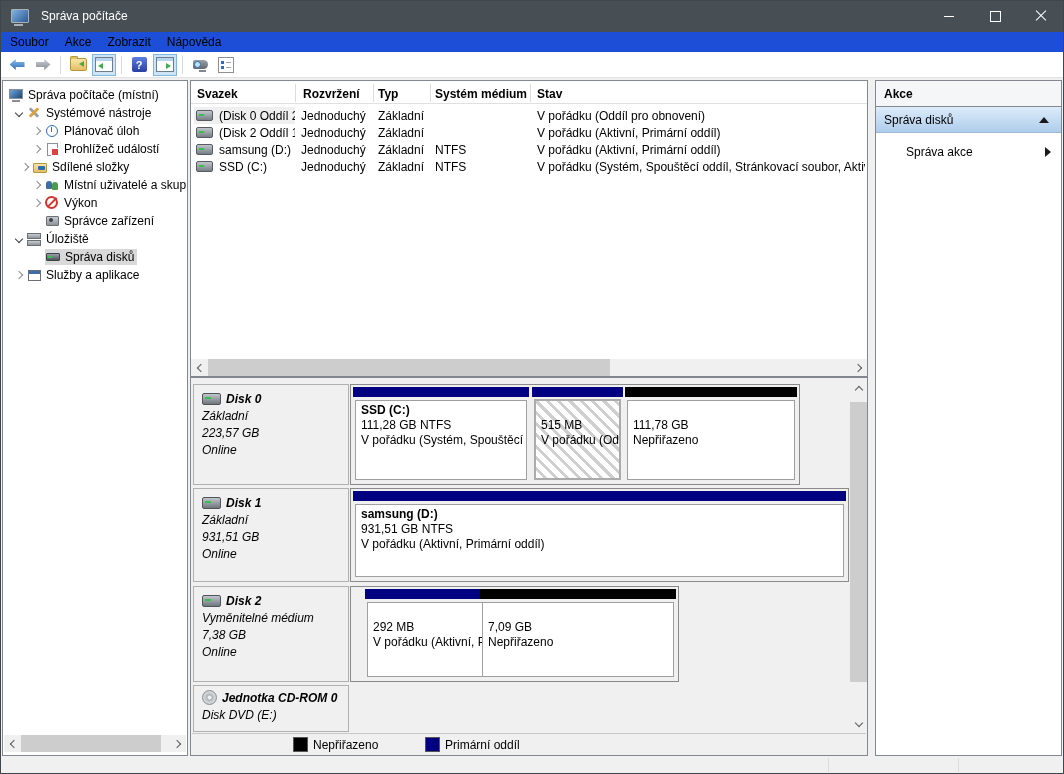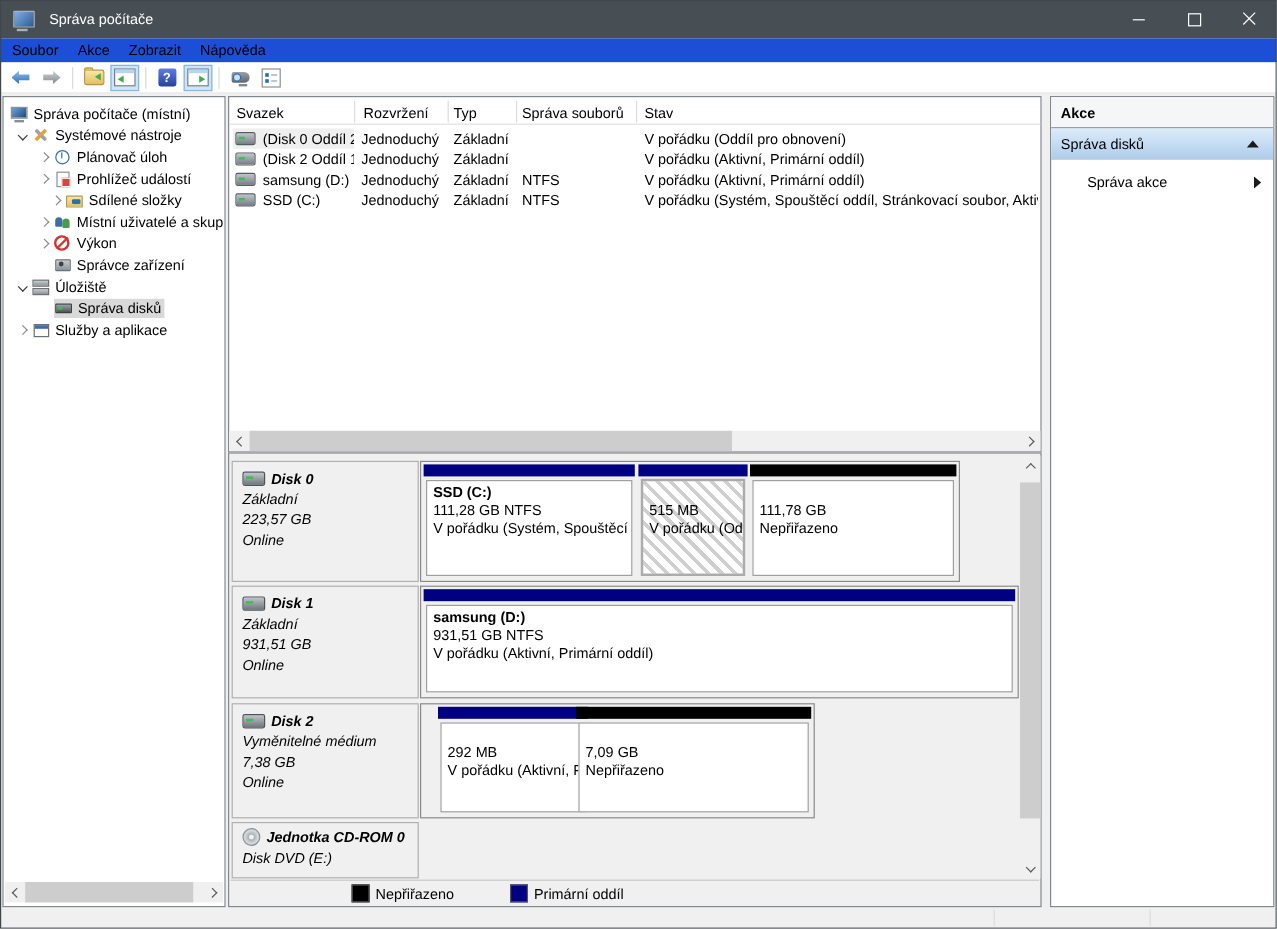--- a/index.html
+++ b/index.html
@@ -79,21 +79,21 @@
   .ti-storage::before{left:0;top:1px;width:12px;height:4px;background:linear-gradient(#c7ccd1,#8d949a);border:1px solid #6a7076;}
   .ti-storage::after{left:0;top:8px;width:12px;height:4px;background:linear-gradient(#c7ccd1,#8d949a);border:1px solid #6a7076;}
   .ti-disk::before{left:0;top:3px;width:12px;height:6px;background:linear-gradient(#9aa1a7,#4e545a);border:1px solid #3c4146;border-radius:1px;}
   .ti-disk::after{left:2px;top:6px;width:4px;height:2px;background:#35c04f;}
   .ti-services::before{left:1px;top:2px;width:11px;height:9px;background:#fff;border:1px solid #6a7076;}
   .ti-services::after{left:2px;top:3px;width:11px;height:3px;background:#3f6ea5;}
 
   
   .list-pane{position:absolute;left:190px;top:80px;width:678px;height:297px;background:#fff;border:1px solid #828790;box-sizing:border-box;}
   .lheader{position:absolute;left:0;top:3px;height:19px;right:0;border-bottom:1px solid #e0e0e0;}
-  .hcell{position:absolute;top:0;height:19px;display:flex;align-items:center;}
+  .hcell{position:absolute;top:0;height:19px;display:flex;align-items:center;font-weight:bold;}
   .col-sep{position:absolute;top:3px;height:18px;width:1px;background:#dcdcdc;}
   .lrow-cell{position:absolute;height:17px;display:flex;align-items:center;white-space:nowrap;overflow:hidden;}
   .vol-ic{width:15px;height:9px;background:linear-gradient(#c0c6cb,#777e85);border:1px solid #565c62;border-radius:2px;position:relative;flex:none;margin-right:6px;}
   .vol-ic::after{content:"";position:absolute;left:2px;top:3px;width:5px;height:2px;background:#35c04f;}
   .row-sel{position:absolute;left:3px;width:101px;height:17px;background:#efefef;}
 
   
   .hscroll{position:absolute;height:17px;background:#f0f0f0;}
   .vscroll{position:absolute;width:17px;background:#f0f0f0;}
   .sa{position:absolute;width:17px;height:17px;display:flex;align-items:center;justify-content:center;}
@@ -212,21 +212,21 @@
     <span class="ti ti-clock"></span>
     <span>Plánovač úloh</span>
   </div>
   <div class="tree-row" style="top:59px;padding-left:26px;">
     <span class="slot">
         <span class="chev"></span>
       </span>
     <span class="ti ti-event"></span>
     <span>Prohlížeč událostí</span>
   </div>
-  <div class="tree-row" style="top:77px;padding-left:36px;align-items:center;">
+  <div class="tree-row" style="top:77px;padding-left:14px;align-items:center;">
     <span class="slot">
         <span class="chev"></span>
       </span>
     <span class="ti ti-share"></span>
     <span>Sdílené složky</span>
   </div>
   <div class="tree-row" style="top:95px;padding-left:26px;">
     <span class="slot">
         <span class="chev"></span>
       </span>
@@ -276,21 +276,21 @@
         <span class="sg right"></span>
       </div>
   </div>
 </div>
 
 <div class="list-pane">
   <div class="lheader">
     <span class="hcell" style="left:6px;">Svazek</span>
     <span class="hcell" style="left:112px;">Rozvržení</span>
     <span class="hcell" style="left:187px;">Typ</span>
-    <span class="hcell" style="left:244px;">Správa souborů</span>
+    <span class="hcell" style="left:244px;">Systém médium</span>
     <span class="hcell" style="left:346px;">Stav</span>
   </div>
   <div class="col-sep" style="left:104px;"></div>
   <div class="col-sep" style="left:182px;"></div>
   <div class="col-sep" style="left:239px;"></div>
   <div class="col-sep" style="left:339px;"></div>
 
   <div class="row-sel" style="top:26px;"></div>
   <div class="lrow-cell" style="top:26px;left:5px;width:99px;">
       <span class="vol-ic"></span>

